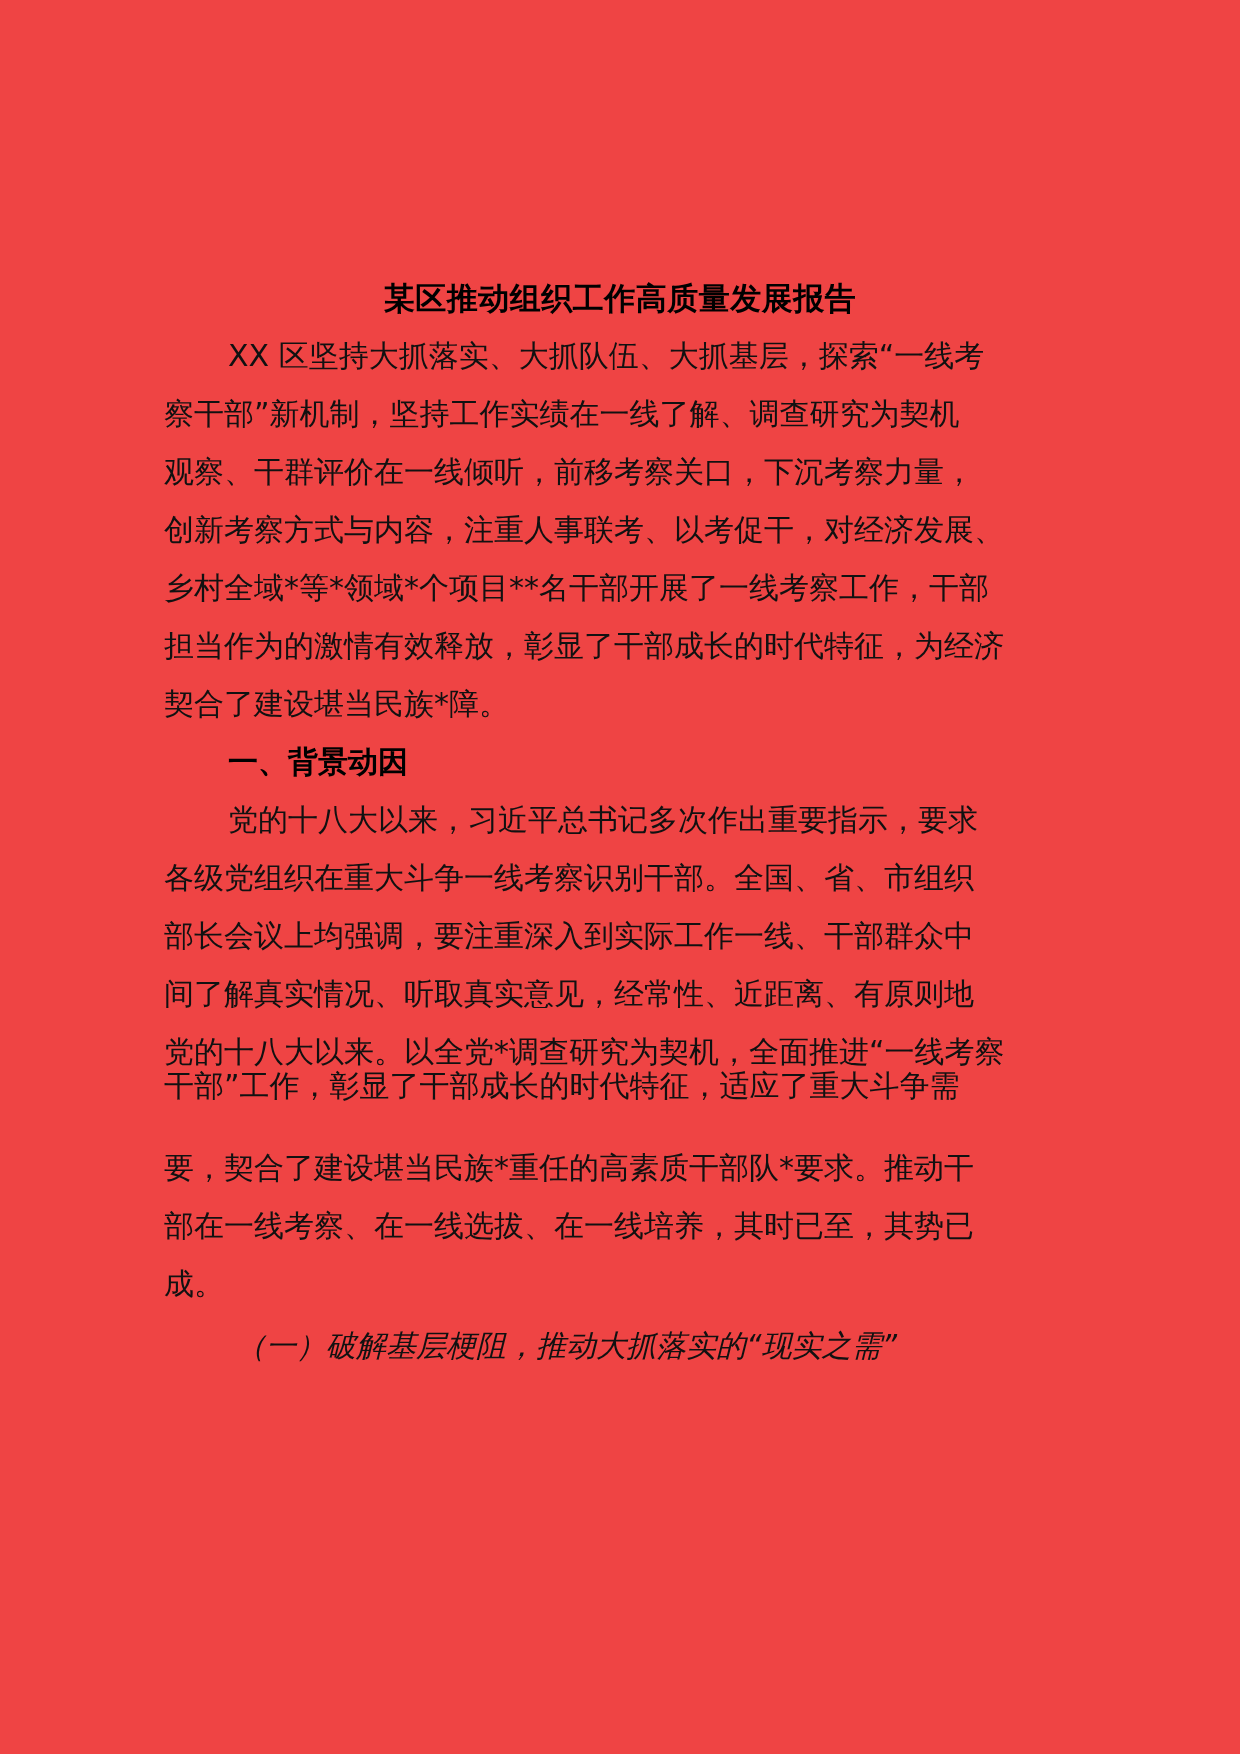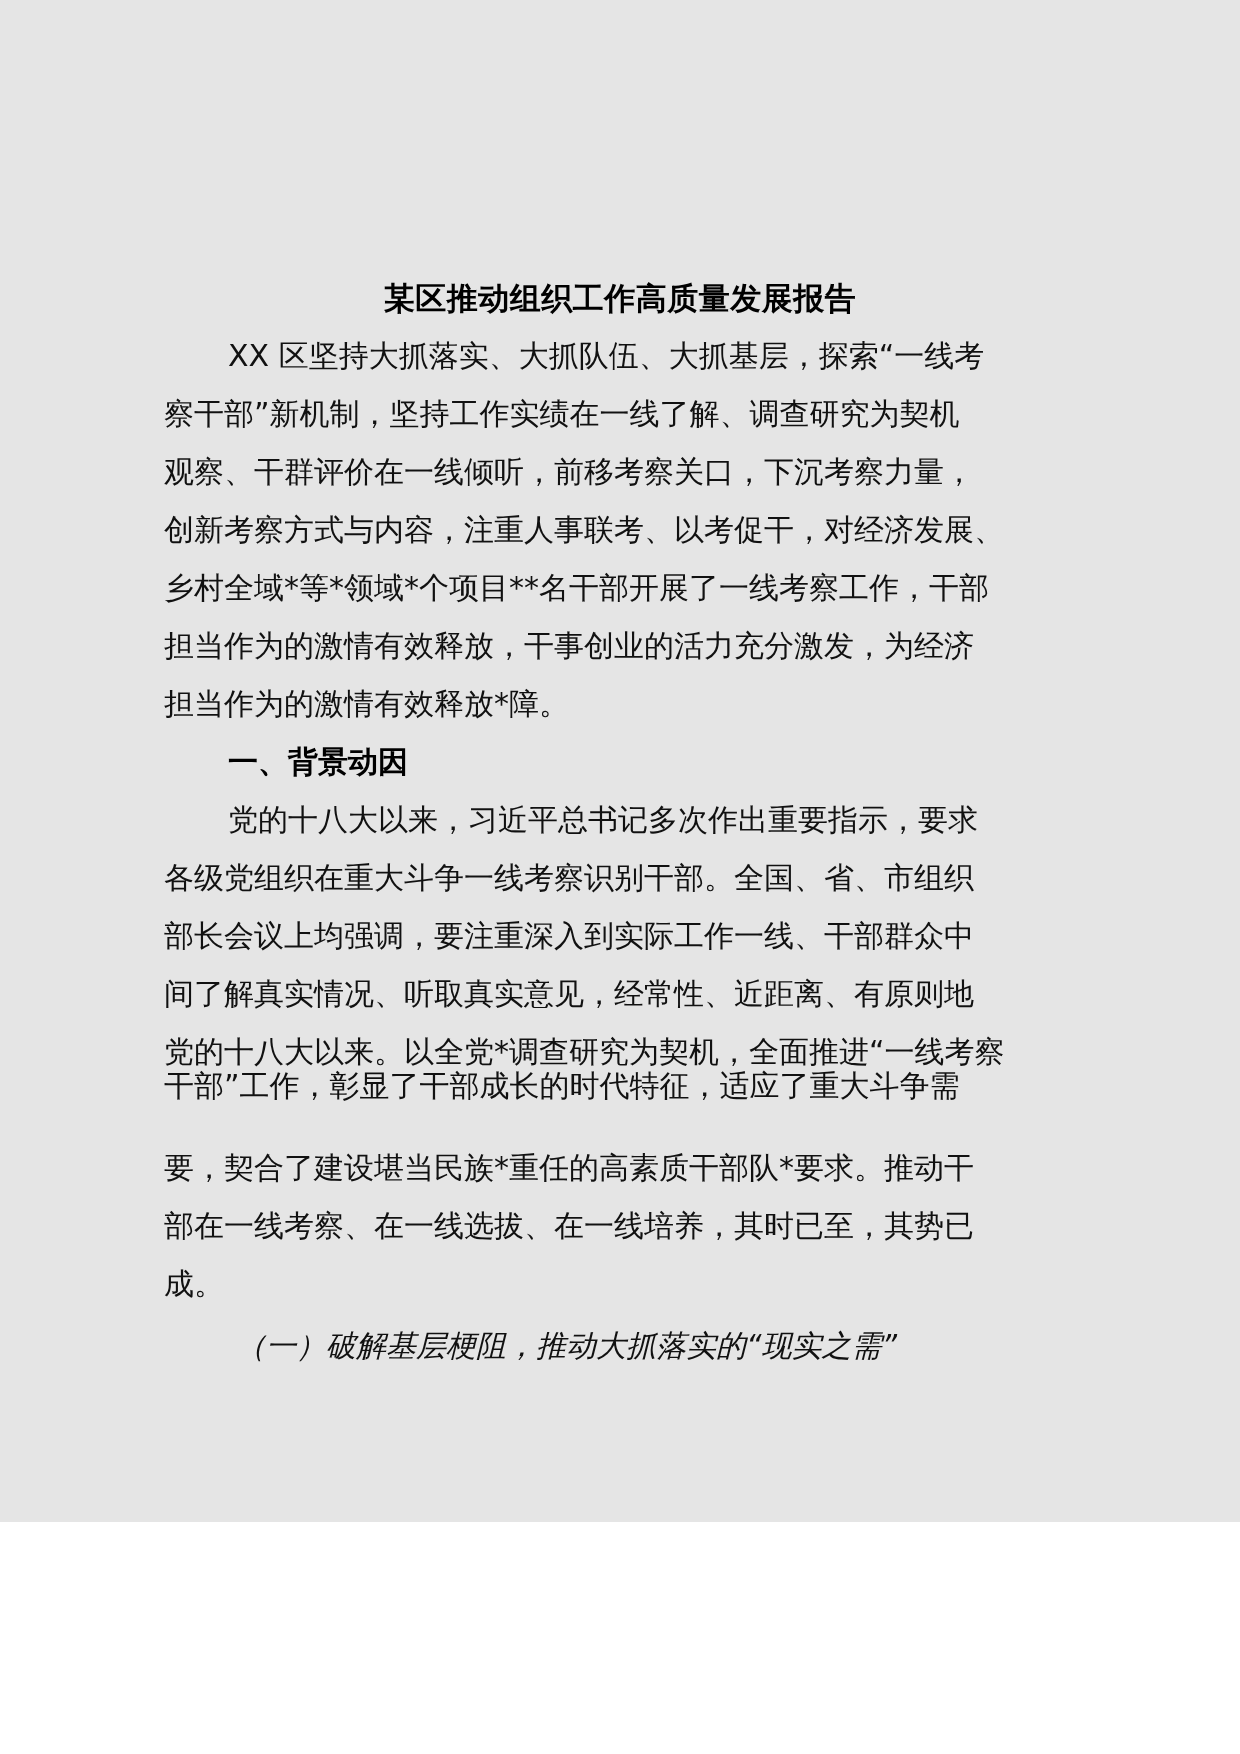--- a/index.html
+++ b/index.html
@@ -13,22 +13,22 @@
       position: relative;
       overflow: hidden;
       font-family: "DejaVu Sans", "Liberation Sans", sans-serif;
       color: #111111;
     }
     .page {
       position: absolute;
       left: 0;
       top: 0;
       width: 1240px;
-      height: 1522px;
-      background: #e5e5e5;
+      height: 1754px;
+      background: #ef4444;
     }
     .title {
       position: absolute;
       left: 0;
       top: 278px;
       width: 1240px;
       text-align: center;
       font-size: 31px;
       font-weight: bold;
       line-height: 40px;
@@ -53,22 +53,22 @@
 
 <div class="page">
 
   <div class="title">某区推动组织工作高质量发展报告</div>
 
   <div class="line indent" style="top:336px">XX 区坚持大抓落实、大抓队伍、大抓基层，探索“一线考</div>
   <div class="line" style="top:394px">察干部”新机制，坚持工作实绩在一线了解、调查研究为契机</div>
   <div class="line" style="top:452px">观察、干群评价在一线倾听，前移考察关口，下沉考察力量，</div>
   <div class="line" style="top:510px">创新考察方式与内容，注重人事联考、以考促干，对经济发展、</div>
   <div class="line" style="top:568px">乡村全域*等*领域*个项目**名干部开展了一线考察工作，干部</div>
-  <div class="line" style="top:626px">担当作为的激情有效释放，干事创业的活力充分激发，为经济</div>
-  <div class="line" style="top:684px">担当作为的激情有效释放*障。</div>
+  <div class="line" style="top:626px">担当作为的激情有效释放，彰显了干部成长的时代特征，为经济</div>
+  <div class="line" style="top:684px">契合了建设堪当民族*障。</div>
 
   <div class="line indent heading" style="top:742px">一、背景动因</div>
 
   <div class="line indent" style="top:800px">党的十八大以来，习近平总书记多次作出重要指示，要求</div>
   <div class="line" style="top:858px">各级党组织在重大斗争一线考察识别干部。全国、省、市组织</div>
   <div class="line" style="top:916px">部长会议上均强调，要注重深入到实际工作一线、干部群众中</div>
   <div class="line" style="top:974px">间了解真实情况、听取真实意见，经常性、近距离、有原则地</div>
   <div class="line" style="top:1032px">党的十八大以来。以全党*调查研究为契机，全面推进“一线考察</div>
   <div class="line" style="top:1066px">干部”工作，彰显了干部成长的时代特征，适应了重大斗争需</div>
   <div class="line" style="top:1148px">要，契合了建设堪当民族*重任的高素质干部队*要求。推动干</div>

